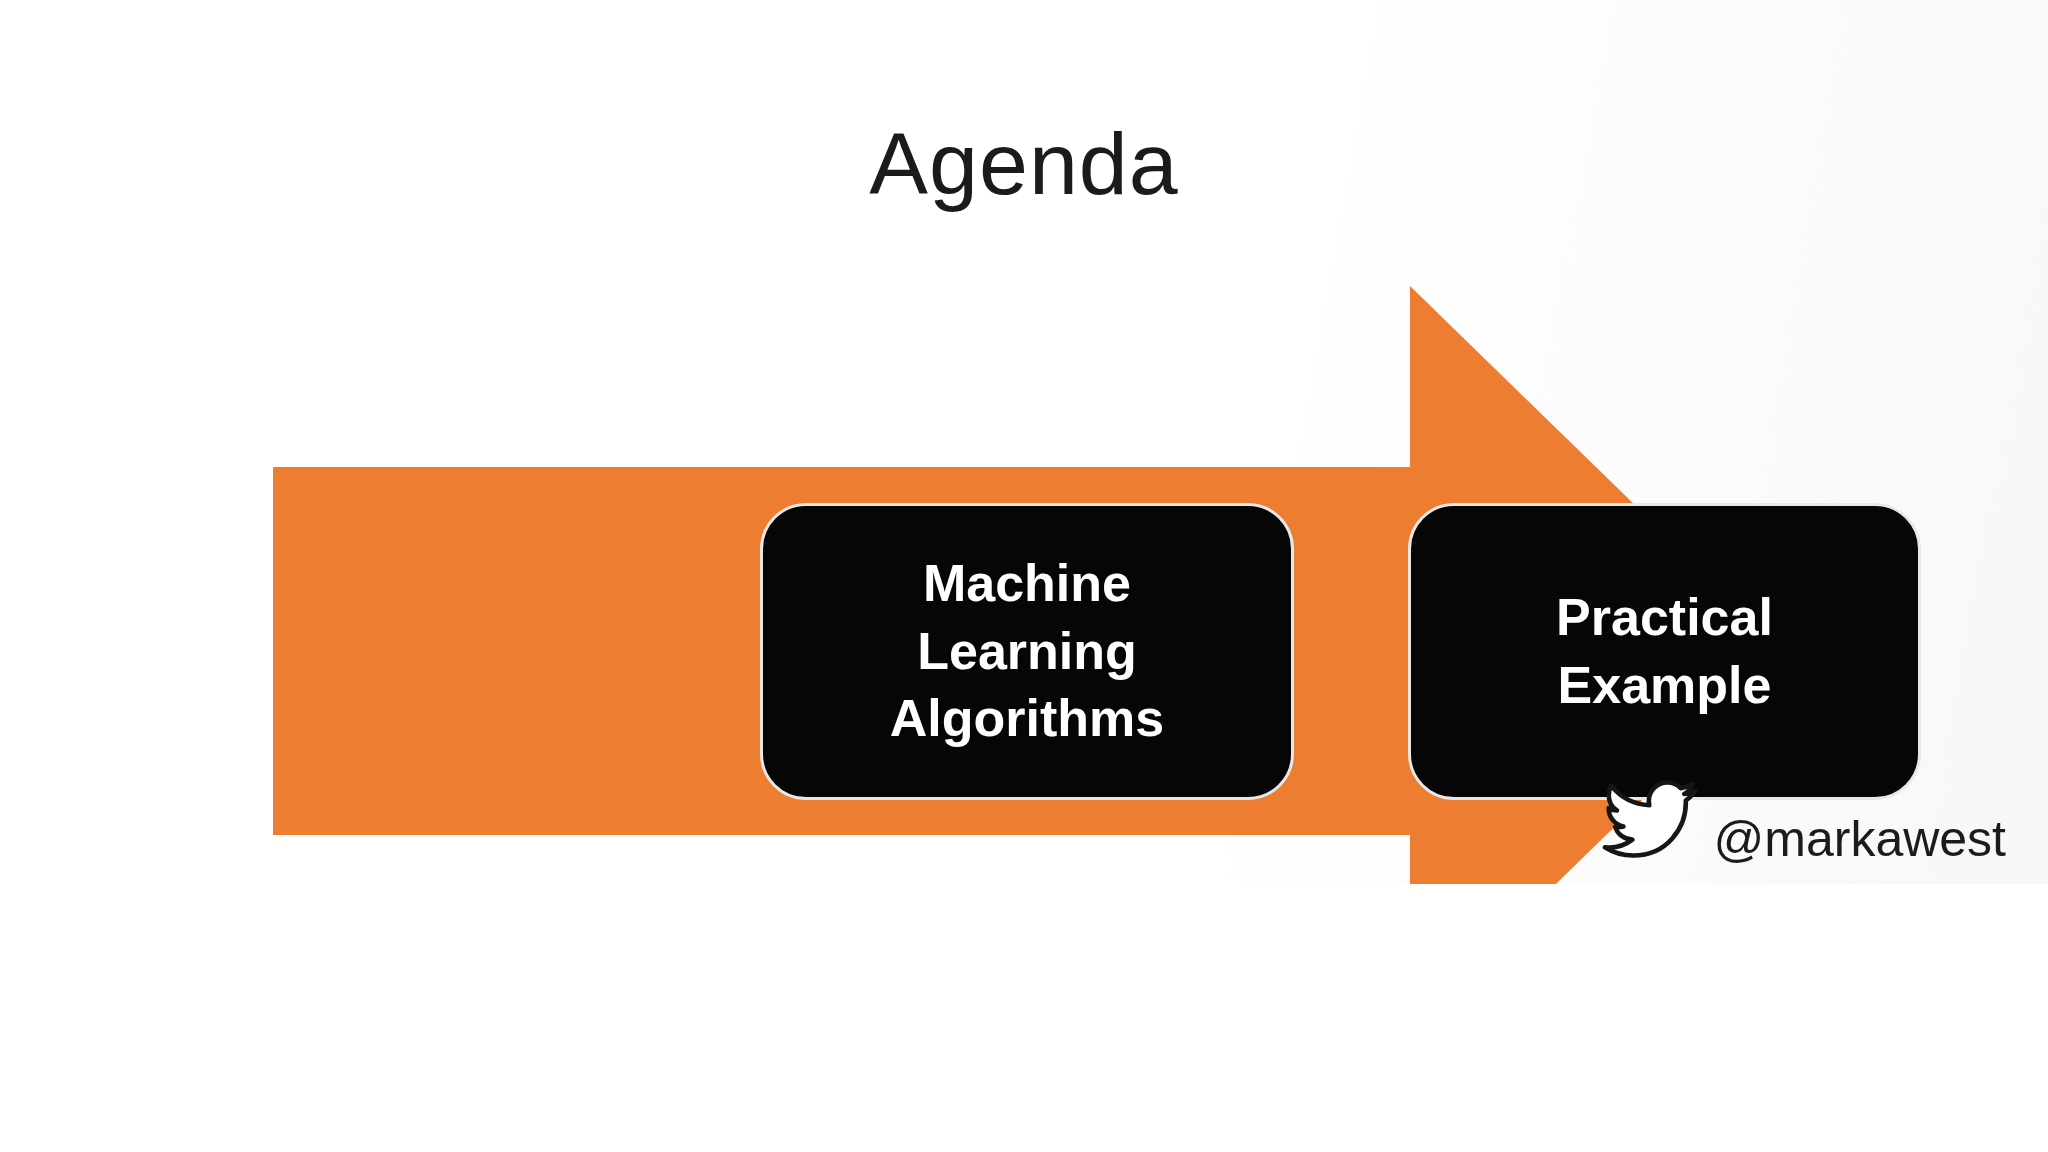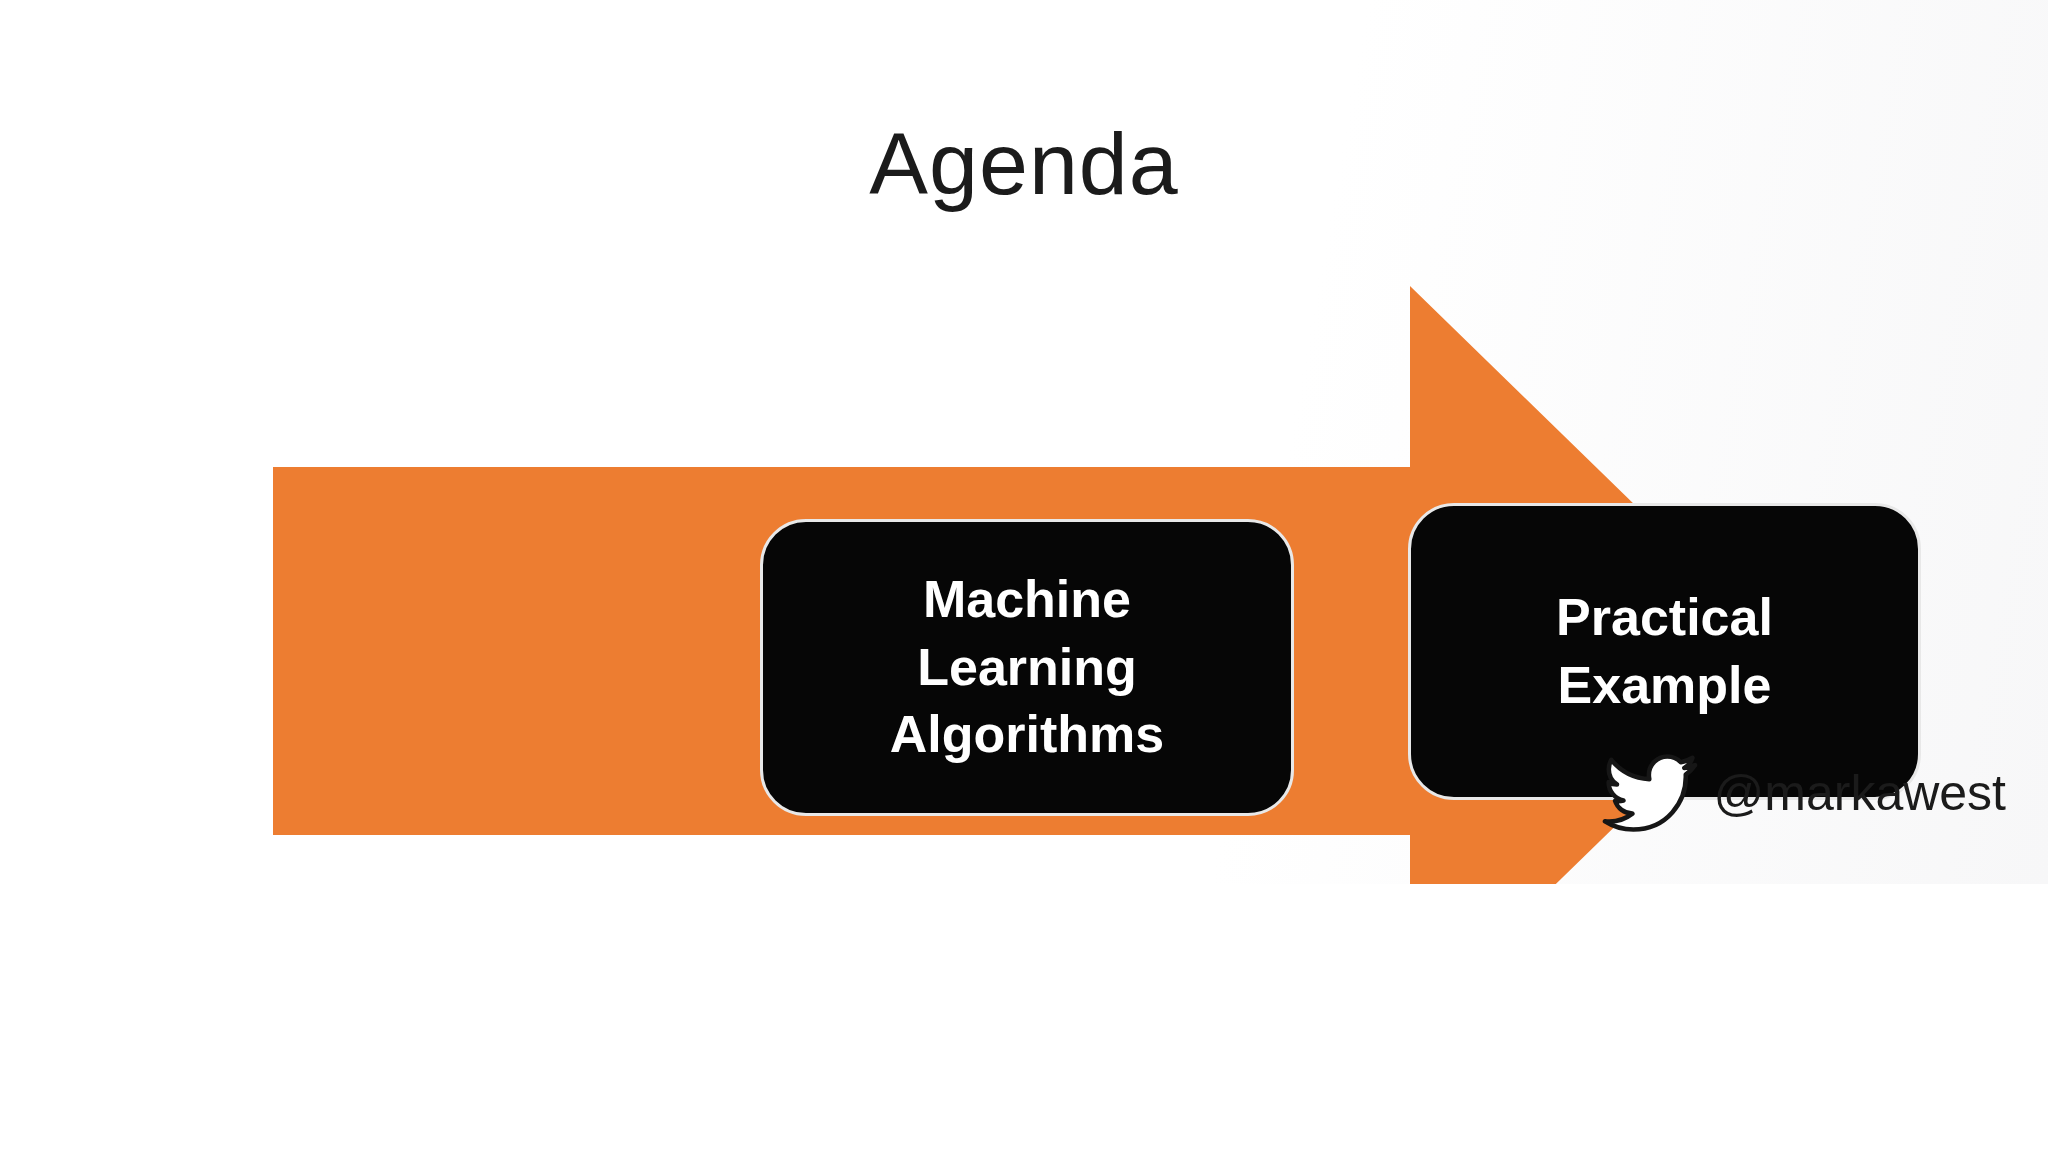--- a/index.html
+++ b/index.html
@@ -52,28 +52,28 @@
     text-align: center;
   }
   .step-label {
     color: var(--text-white, #ffffff);
     font-size: 52px;
     font-weight: 700;
     line-height: 1.3;
     white-space: pre-line;
   }
   .step-1 { left: 142px;  width: 533px; }
-  .step-2 { left: 760px;  width: 534px; margin-top: 16px; }
+  .step-2 { left: 760px;  width: 534px; }
   .step-3 { left: 1372px; width: 513px; margin-left: 36px; }
   .footer {
     position: absolute;
     right: 42px;
-    bottom: 46px;
+    bottom: 20px;
     display: flex;
-    align-items: center;
+    align-items: flex-end;
     gap: 16px;
   }
   .twitter-icon-svg {
     width: 96px;
     height: 90px;
     display: block;
   }
   .twitter-handle {
     font-size: 50px;
     font-weight: 400;

